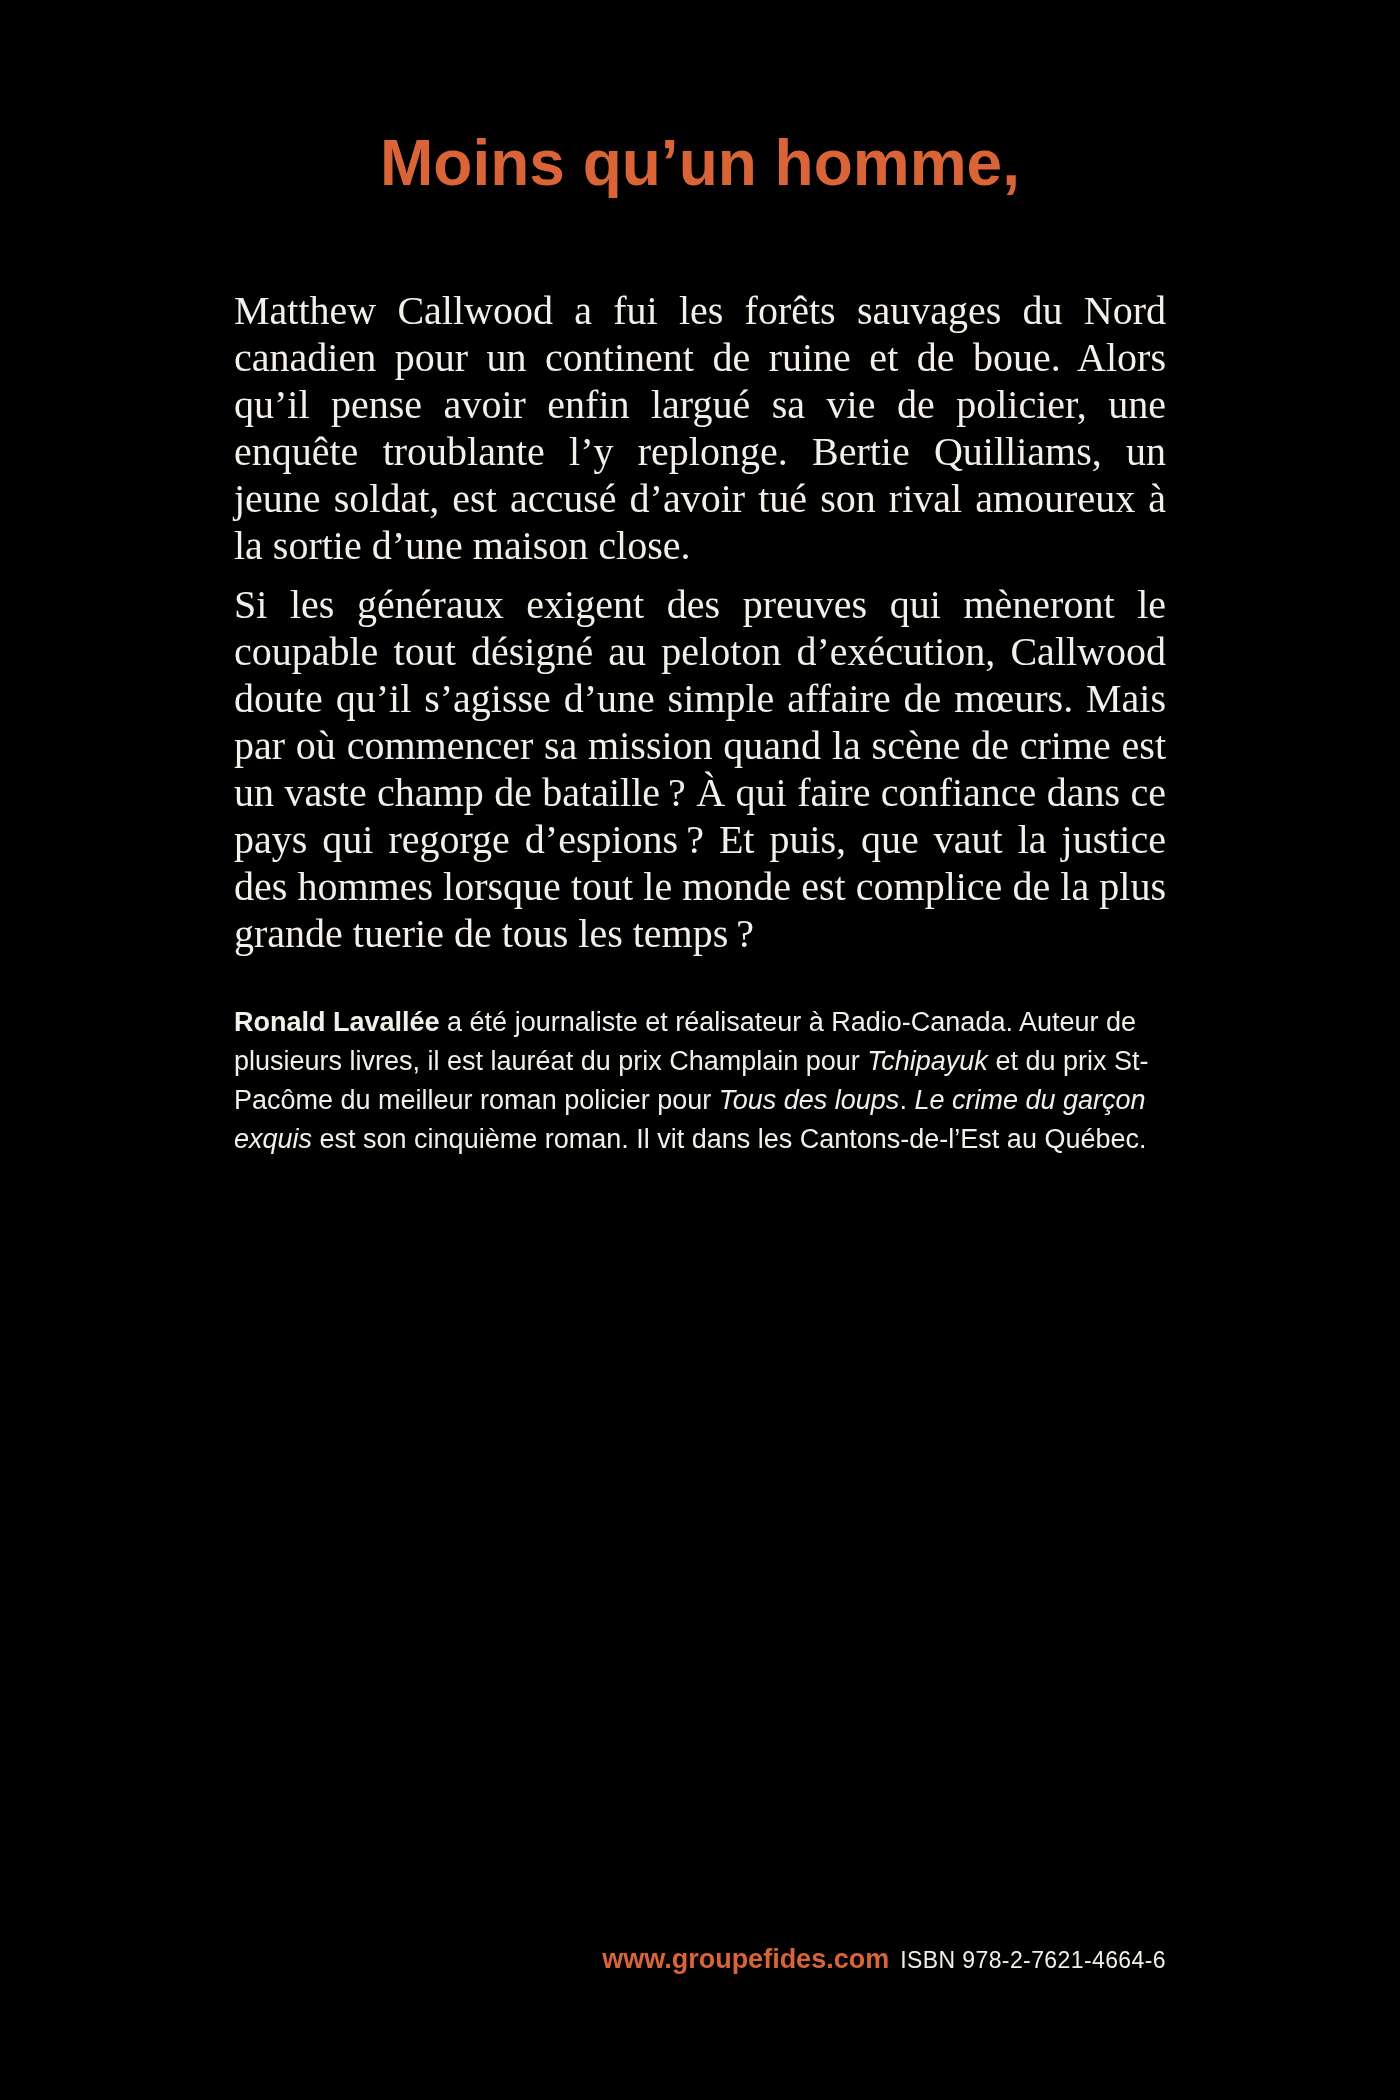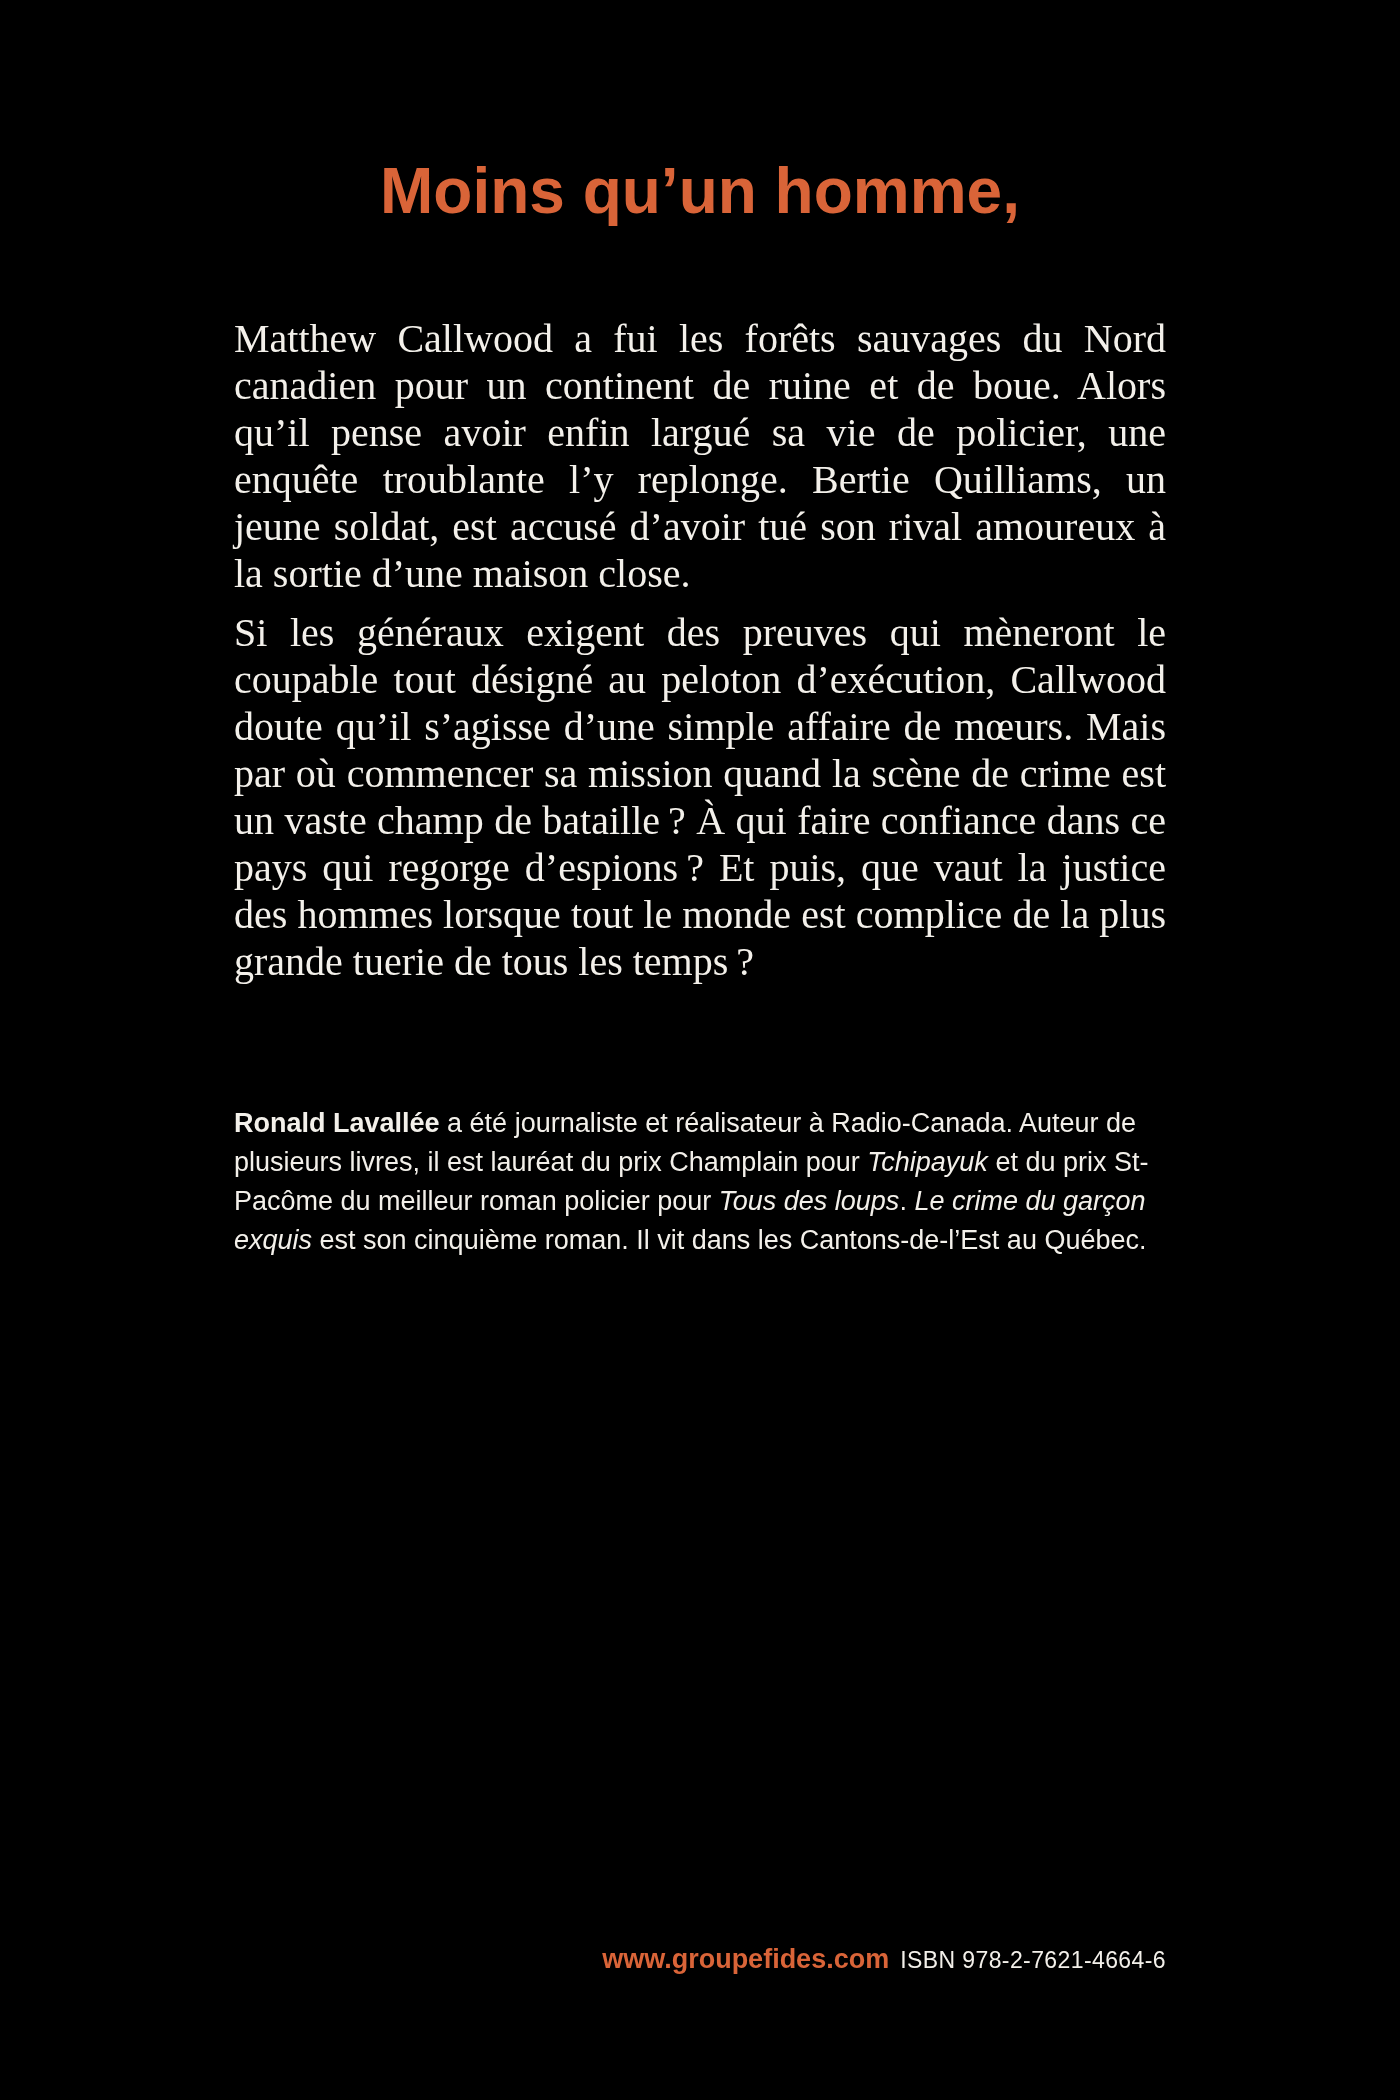--- a/index.html
+++ b/index.html
@@ -11,21 +11,21 @@
   .cover{
     position:relative;
     width:1400px;height:2100px;
     background:var(--bg);
     overflow:hidden;
     font-family:"Liberation Serif",serif;
   }
   .content{
     width:932px;
     margin:0 auto;
-    padding-top:112px;
+    padding-top:84px;
   }
   .tagline{
     text-align:center;
     color:var(--accent);
     font-family:"Liberation Sans",sans-serif;
     font-weight:700;
     font-size:64px;
     line-height:72px;
     letter-spacing:0px;
   }
@@ -33,21 +33,21 @@
   .synopsis{
     margin-top:88px;
     color:var(--ink);
     font-size:40px;
     line-height:47px;
     text-align:justify;
   }
   .synopsis p{margin:0;}
   .synopsis p + p{margin-top:12px;}
   .bio{
-    margin-top:119px;
+    margin-top:46px;
     color:var(--ink);
     font-family:"Liberation Sans",sans-serif;
     font-size:27px;
     line-height:39px;
     text-align:left;
   }
   .seg-bold{font-weight:700;}
   .seg-italic{font-style:italic;}
   .seg-normal{font-weight:400;font-style:normal;}
   .footer{

